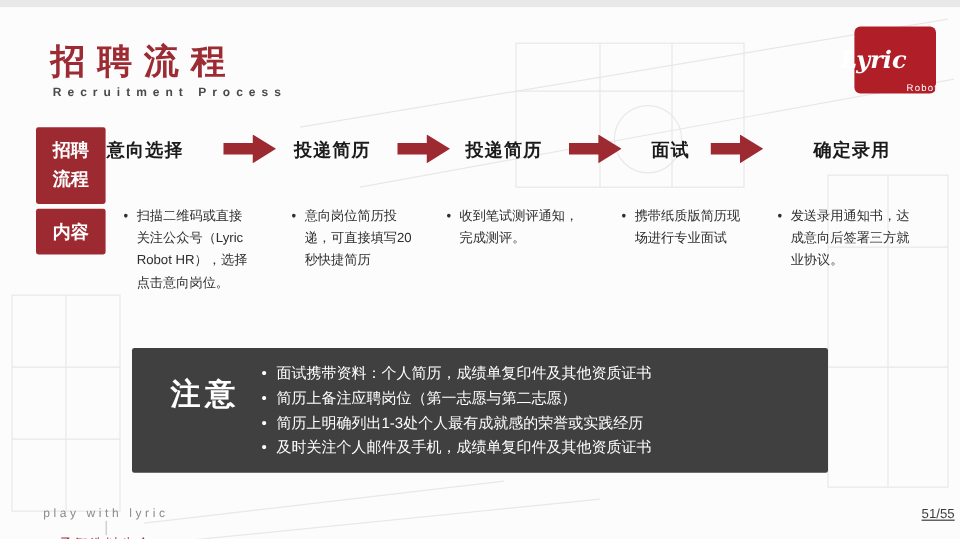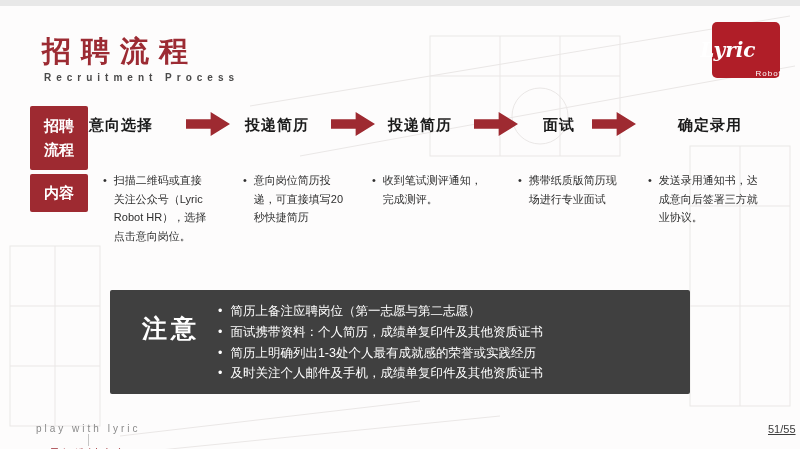--- a/index.html
+++ b/index.html
@@ -139,24 +139,24 @@
     <span>携带纸质版简历现场进行专业面试</span>
   </div>
   <div class="detail" style="left:648px; width:116px">
     <span>发送录用通知书，达成意向后签署三方就业协议。</span>
   </div>
 
   <div class="notice">
     <div class="notice-title">注意</div>
     <ul class="notice-list">
       <li>
-          <span>简历上备注应聘岗位（第一志愿与第二志愿）</span>
+          <span>面试携带资料：个人简历，成绩单复印件及其他资质证书</span>
         </li>
       <li>
-          <span>面试携带资料：个人简历，成绩单复印件及其他资质证书</span>
+          <span>简历上备注应聘岗位（第一志愿与第二志愿）</span>
         </li>
       <li>
           <span>简历上明确列出1-3处个人最有成就感的荣誉或实践经历</span>
         </li>
       <li>
           <span>及时关注个人邮件及手机，成绩单复印件及其他资质证书</span>
         </li>
     </ul>
   </div>
 

